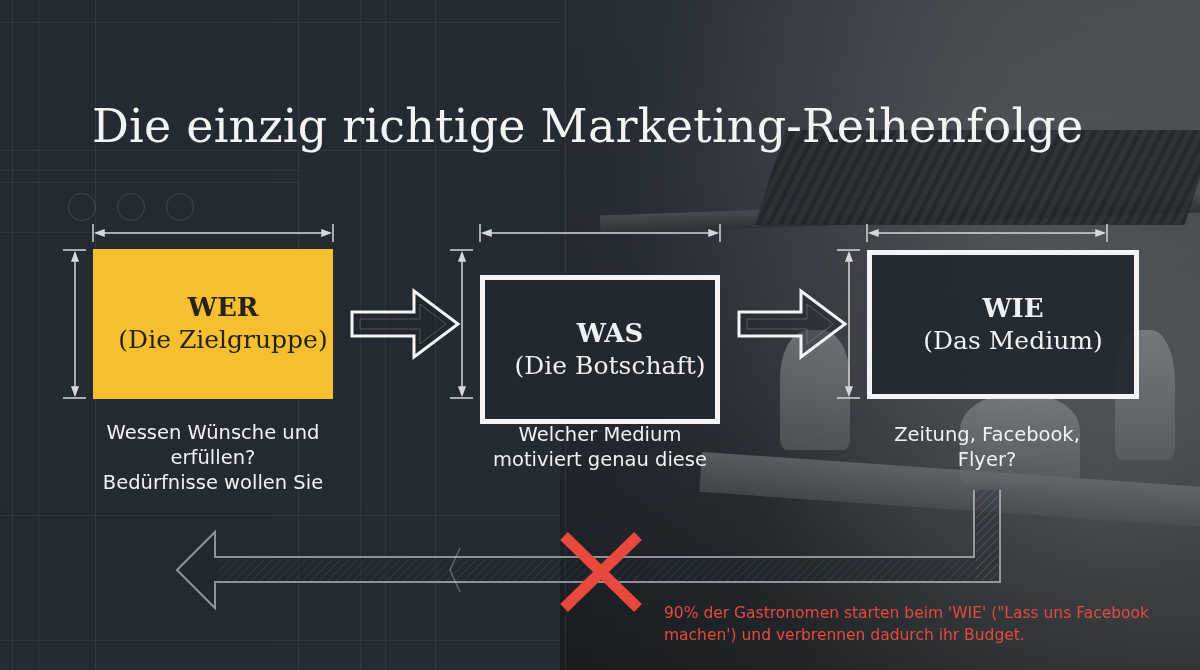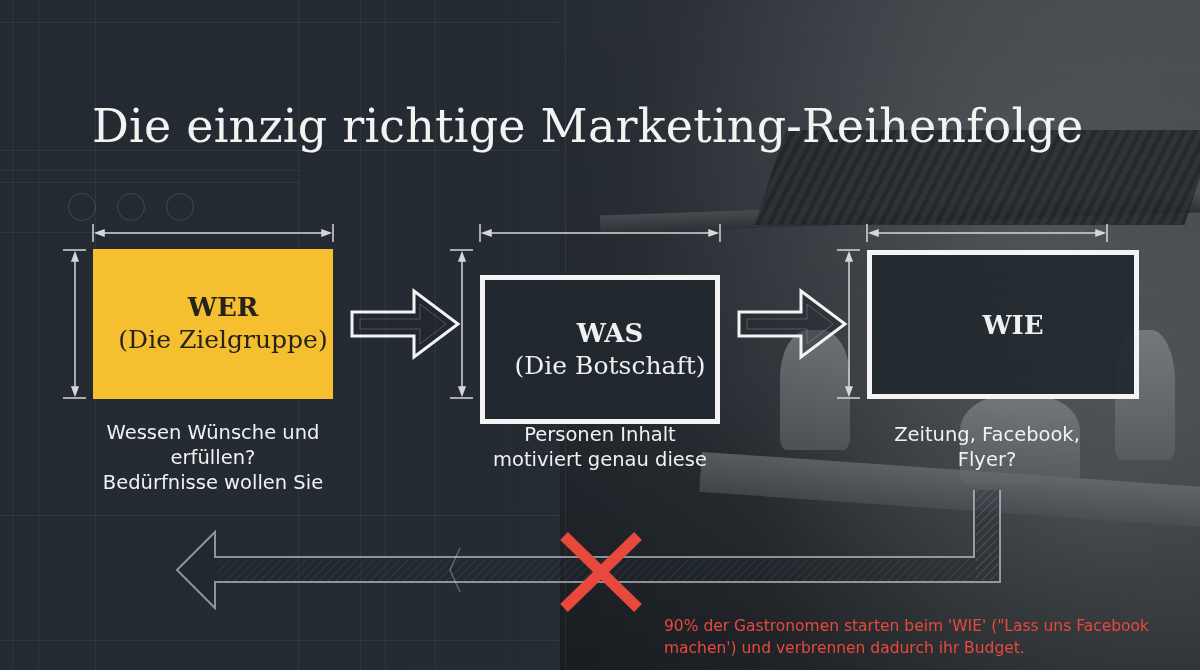--- a/index.html
+++ b/index.html
@@ -24,21 +24,21 @@
 
   .title { position: absolute; left: 92px; top: 68px; font-family: "DejaVu Serif", "Liberation Serif", serif; font-size: 46px; color: #f3f3f1; letter-spacing: 0.2px; white-space: nowrap; font-weight: normal; }
   .box { position: absolute; box-sizing: border-box; display: flex; flex-direction: column; align-items: center; justify-content: center; font-family: "DejaVu Serif", "Liberation Serif", serif; text-align: center; padding-left: 20px; }
   .box .k { font-weight: bold; font-size: 26px; line-height: 32px; }
   .box .s { font-size: 25px; line-height: 34px; }
   .box-wer { left: 93px; top: 249px; width: 240px; height: 150px; background: #f5bf2f; color: #25231c; }
   .box-was { left: 480px; top: 250px; width: 240px; height: 149px; border: 5px solid #f4f4f4; background: rgba(33,40,47,0.92); color: #f0f0f0; margin-top: 25px; }
   .box-wie { left: 867px; top: 250px; width: 272px; height: 149px; border: 5px solid #f4f4f4; background: rgba(33,40,47,0.92); color: #f0f0f0; }
 
   .desc { position: absolute; color: #f1f1f1; font-size: 19.5px; line-height: 25px; text-align: center; font-family: "DejaVu Sans", sans-serif; }
-  .warn { position: absolute; left: 664px; top: 602px; width: 530px; color: #e8493c; font-size: 15.5px; line-height: 22px; font-family: "DejaVu Sans", sans-serif; margin-top: 13px; }
+  .warn { position: absolute; left: 664px; top: 602px; width: 530px; color: #e8493c; font-size: 15.5px; line-height: 22px; font-family: "DejaVu Sans", sans-serif; }
   .arrow-svg { position: absolute; }
 </style>
 </head>
 <body>
 
 <div class="bg">
   <div class="bg-base"></div>
   <div class="bg-photo"></div>
   <div class="hood-edge"></div>
   <div class="hood"></div>
@@ -109,38 +109,39 @@
 <div class="box box-wer">
   <div class="k">WER</div>
   <div class="s">(Die Zielgruppe)</div>
 </div>
 <div class="box box-was">
   <div class="k">WAS</div>
   <div class="s">(Die Botschaft)</div>
 </div>
 <div class="box box-wie">
   <div class="k">WIE</div>
+  <div class="s">(Das Medium)</div>
 </div>
 
 <svg class="arrow-svg" style="left:350px;top:288px" width="112" height="72" viewBox="0 0 112 72">
   <polygon points="2,24 64,24 64,3 108,36 64,69 64,48 2,48" fill="rgba(30,36,42,0.4)" stroke="#f4f4f4" stroke-width="3"></polygon>
   <polygon points="10,31 70,31 70,16 96,36 70,56 70,41 10,41" fill="none" stroke="rgba(220,220,220,0.25)" stroke-width="1"></polygon>
 </svg>
 <svg class="arrow-svg" style="left:737px;top:288px" width="112" height="72" viewBox="0 0 112 72">
   <polygon points="2,24 64,24 64,3 108,36 64,69 64,48 2,48" fill="rgba(30,36,42,0.4)" stroke="#f4f4f4" stroke-width="3"></polygon>
   <polygon points="10,31 70,31 70,16 96,36 70,56 70,41 10,41" fill="none" stroke="rgba(220,220,220,0.25)" stroke-width="1"></polygon>
 </svg>
 
 <div class="desc" style="left:73px;top:420px;width:280px">
   <div>Wessen Wünsche und</div>
   <div>erfüllen?</div>
   <div>Bedürfnisse wollen Sie</div>
 </div>
 <div class="desc" style="left:460px;top:422px;width:280px">
-  <div>Personen Inhalt</div>
+  <div>Welcher Medium</div>
   <div>motiviert genau diese</div>
 </div>
 <div class="desc" style="left:847px;top:422px;width:280px">
   <div>Zeitung, Facebook,</div>
   <div>Flyer?</div>
 </div>
 
 <svg class="arrow-svg" style="left:0;top:0" width="1200" height="670">
   <defs>
     <pattern id="hatch" width="6" height="6" patternUnits="userSpaceOnUse" patternTransform="rotate(45)">

